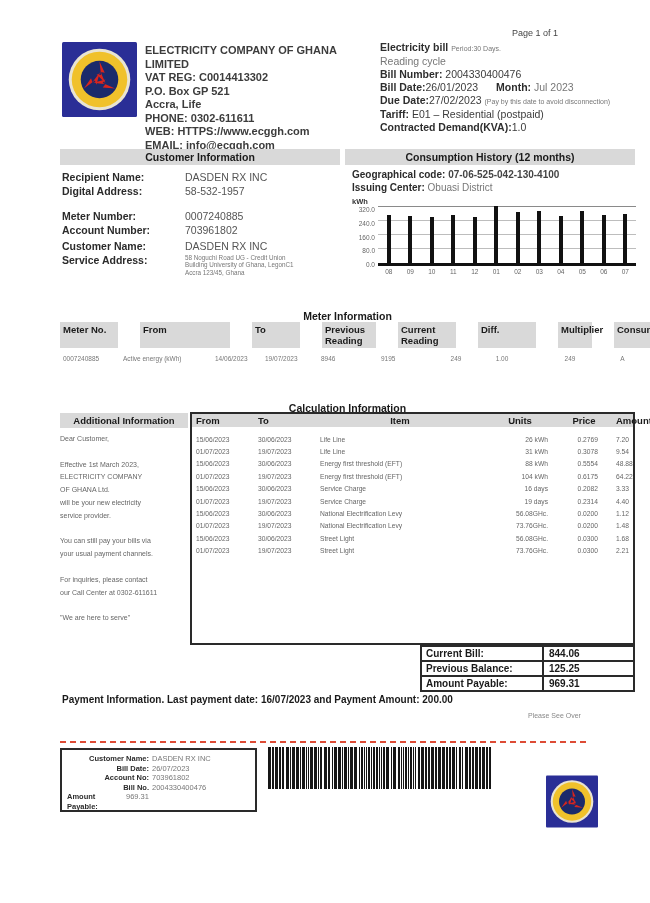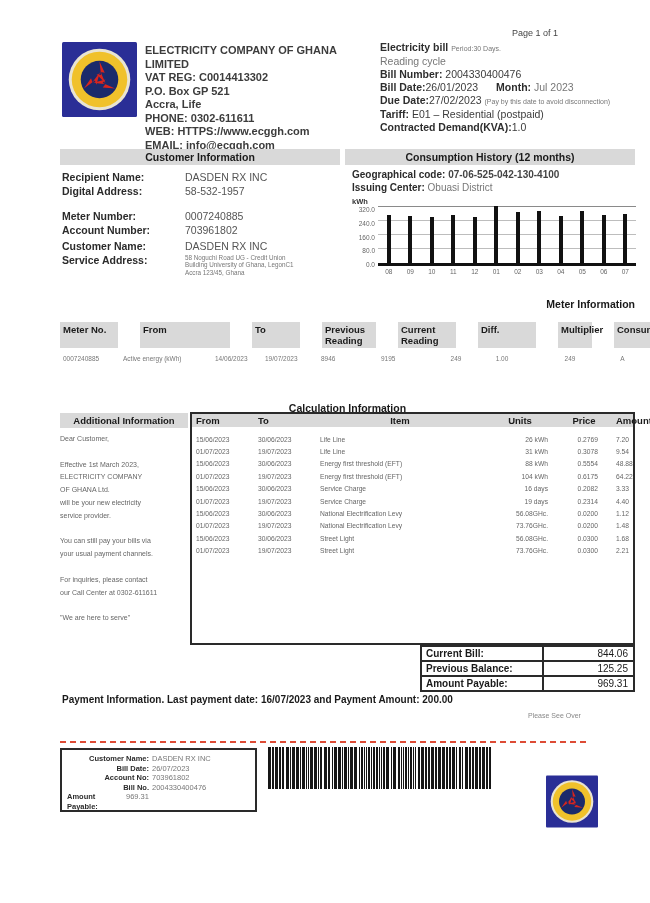--- a/index.html
+++ b/index.html
@@ -56,21 +56,21 @@
     background-image:linear-gradient(#8a8a8a,#8a8a8a),linear-gradient(#bdbdbd,#bdbdbd),
                      linear-gradient(#bdbdbd,#bdbdbd),linear-gradient(#bdbdbd,#bdbdbd);
     background-size:100% 1px; background-position:0 0,0 25%,0 50%,0 75%; background-repeat:no-repeat;
   }
   .bar-group { flex:1; display:flex; align-items:flex-end; justify-content:center; height:100%; }
   .cbar { width:4px; background:#111; }
   .xlabels { display:flex; margin-top:2px; }
   .xlabels div { flex:1; text-align:center; font-size:6.5px; color:#666; }
 
   
-  .meter-title { left:60px; top:298px; width:575px; text-align:right; font-size:10.5px; font-weight:bold; color:#1a1a1a; }
+  .meter-title { left:60px; top:310px; width:575px; text-align:center; font-size:10.5px; font-weight:bold; color:#1a1a1a; }
   .meter-table { left:60px; top:322px; width:575px; }
   .mt-head { display:grid; grid-template-columns:60px 92px 50px 56px 60px 60px 36px 56px 80px 1fr;gap:20px; }
   .mt-head div { background:#d9d9d9; font-size:9.5px; font-weight:bold; color:#1a1a1a;
                  padding:2px 3px; border-right:2px solid #fff; line-height:11px; }
   .mt-row { display:grid; grid-template-columns:60px 92px 50px 56px 60px 60px 36px 56px 80px 1fr;
             font-size:6.5px; color:#777; margin-top:7px; }
   .mt-row div { padding:0 3px; }
   .tc { text-align:center; }
 
   
@@ -89,21 +89,21 @@
   .calc-row div { font-size:6.7px; color:#666; padding:0 4px; }
   .calc-body { margin-top:6px; }
   .cc-units { text-align:right; padding-right:8px !important; }
   .cc-price { text-align:right; padding-right:14px !important; }
   .cc-amount { text-align:right; }
 
   .totals { left:420px; top:645px; width:215px; border:2px solid #2a2a2a; }
   .tot-row { display:flex; border-bottom:2px solid #2a2a2a; }
   .tot-row:last-child { border-bottom:none; }
   .tot-label { width:122px; border-right:2px solid #2a2a2a; font-size:10px; font-weight:bold; color:#1a1a1a; padding:1px 4px; }
-  .tot-value { flex:1; text-align:right; font-size:10px; font-weight:normal; color:#1a1a1a; padding:1px 5px;border-radius:6px; }
+  .tot-value { flex:1; font-size:10px; font-weight:bold; color:#1a1a1a; padding:1px 5px;border-radius:6px; }
 
   .payment-line { left:62px; top:694px; font-size:10px; font-weight:bold; color:#1a1a1a; }
   .see-over { left:528px; top:712px; font-size:7px; color:#888; }
 
   .dashed { left:60px; top:741px; width:526px; border-top:2px dashed #dd4b35; }
 
   .stub { left:60px; top:748px; width:197px; height:64px; border:2px solid #2a2a2a; padding-top:4px; }
   .stub-row { display:flex; line-height:9.6px; }
   .stub-label { width:90px; text-align:right; font-size:7.5px; font-weight:bold; color:#2b2b2b; padding-right:3px; }
   .stub-value { font-size:7.5px; color:#777; }

